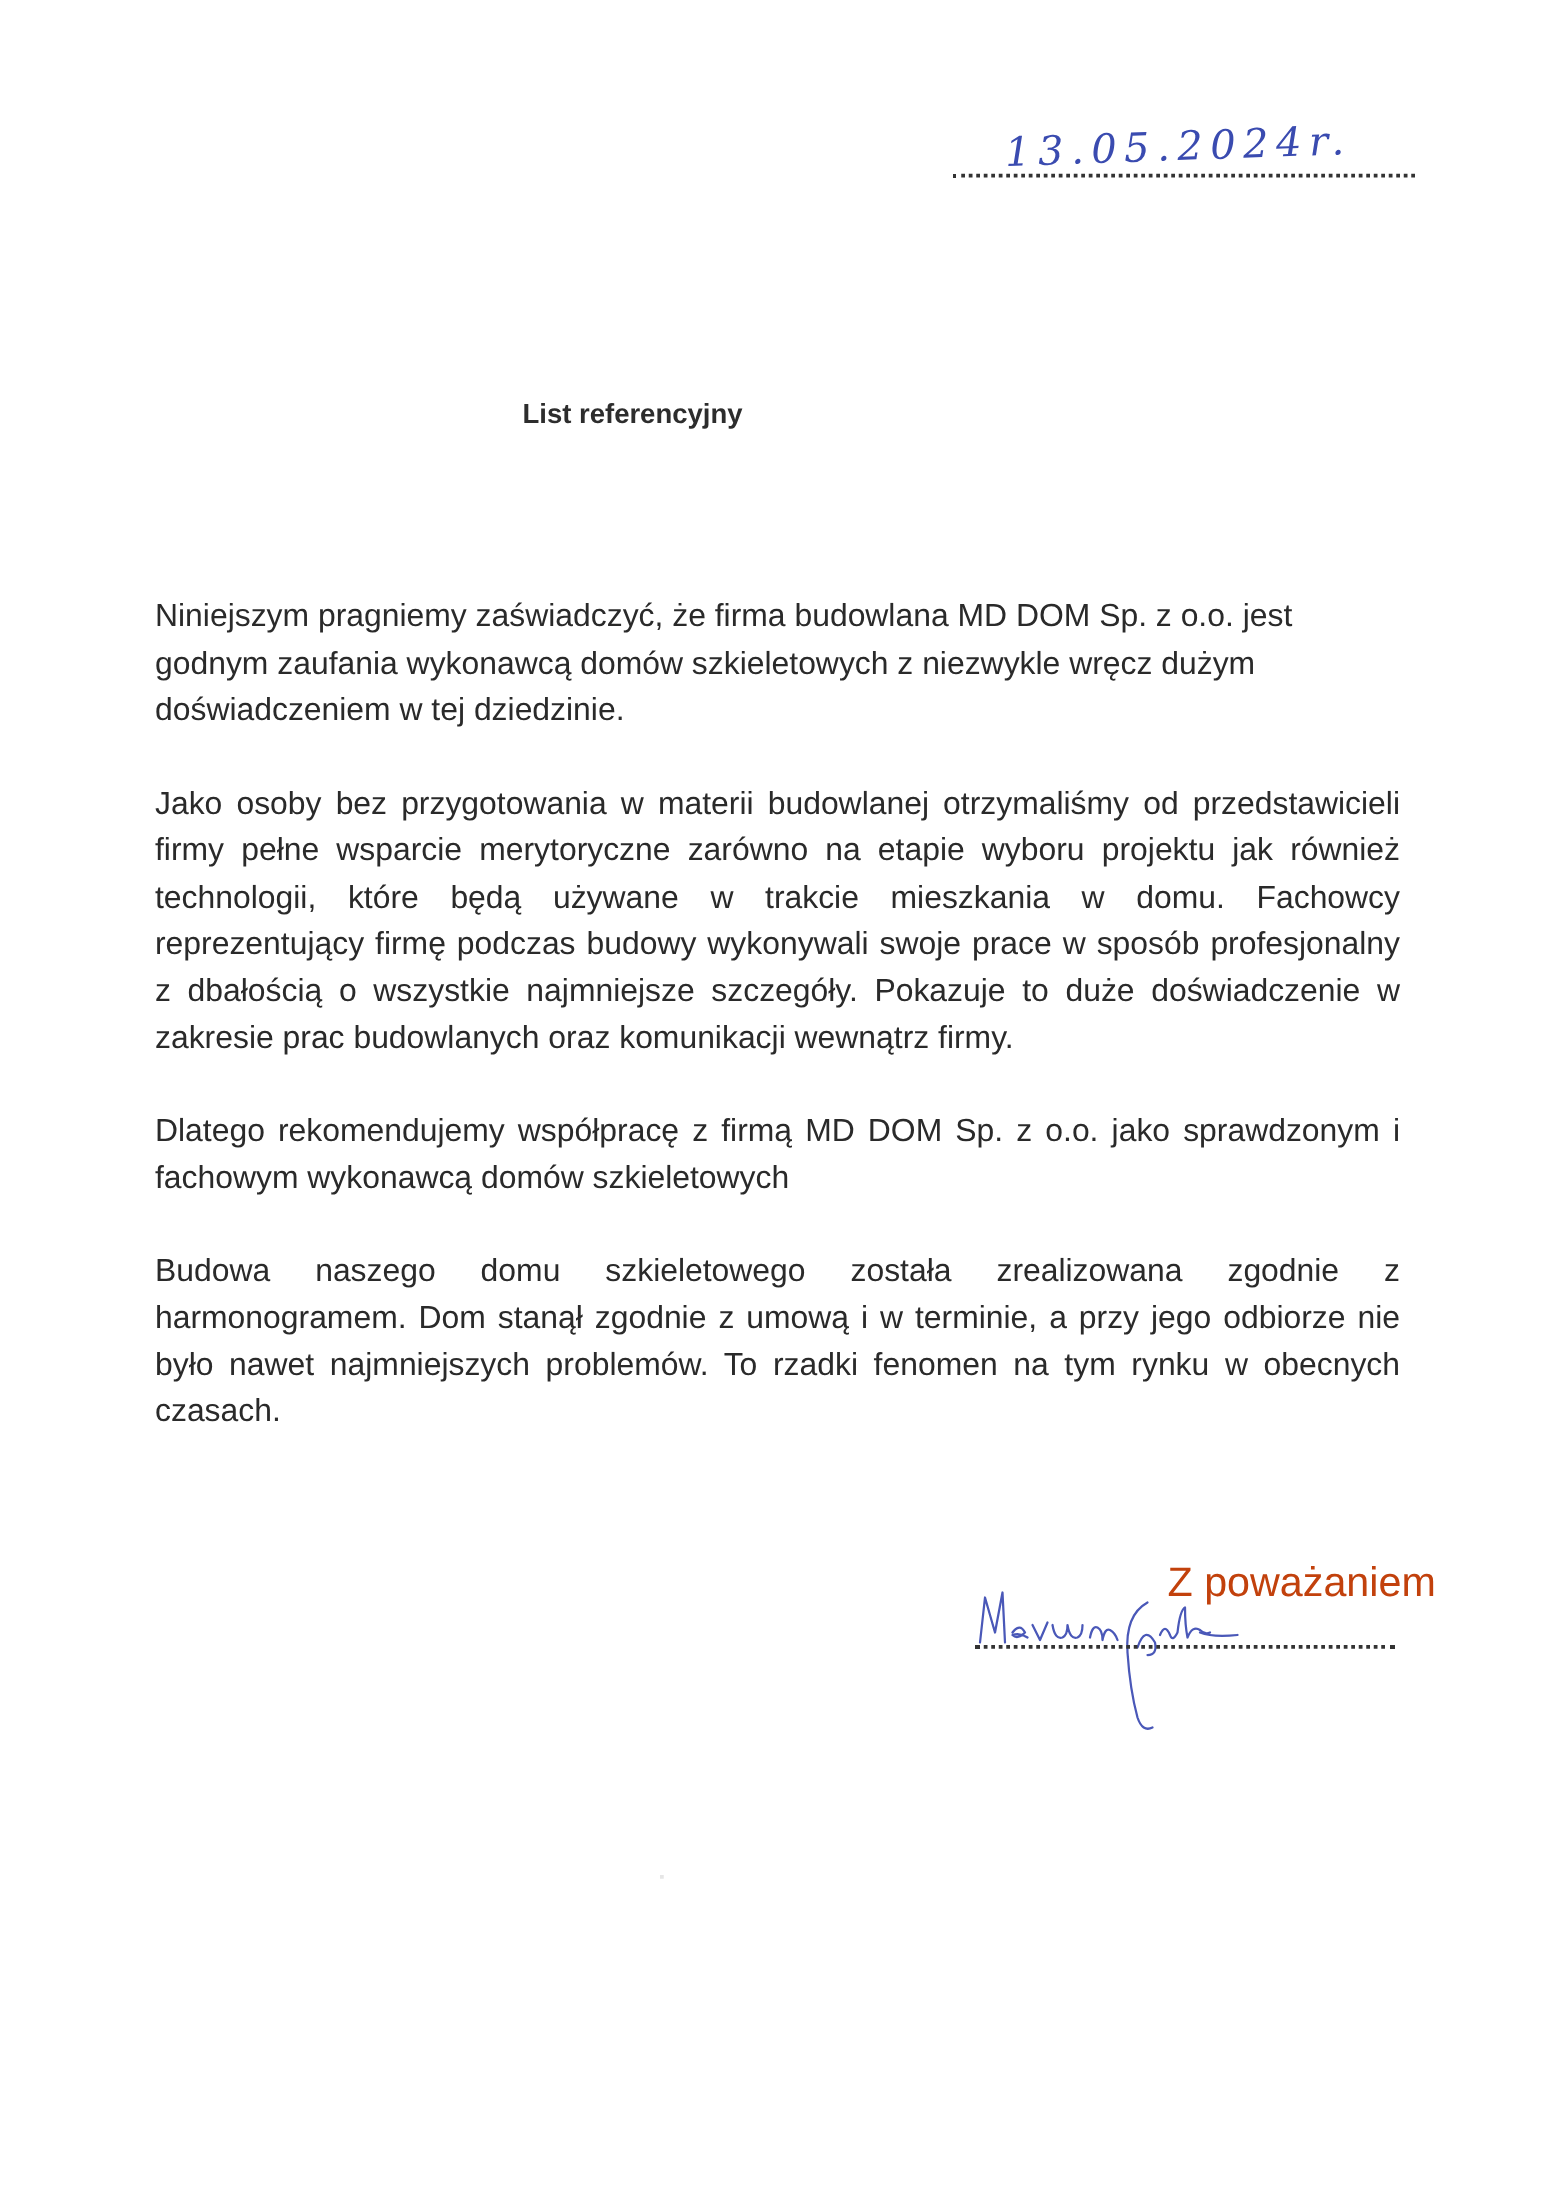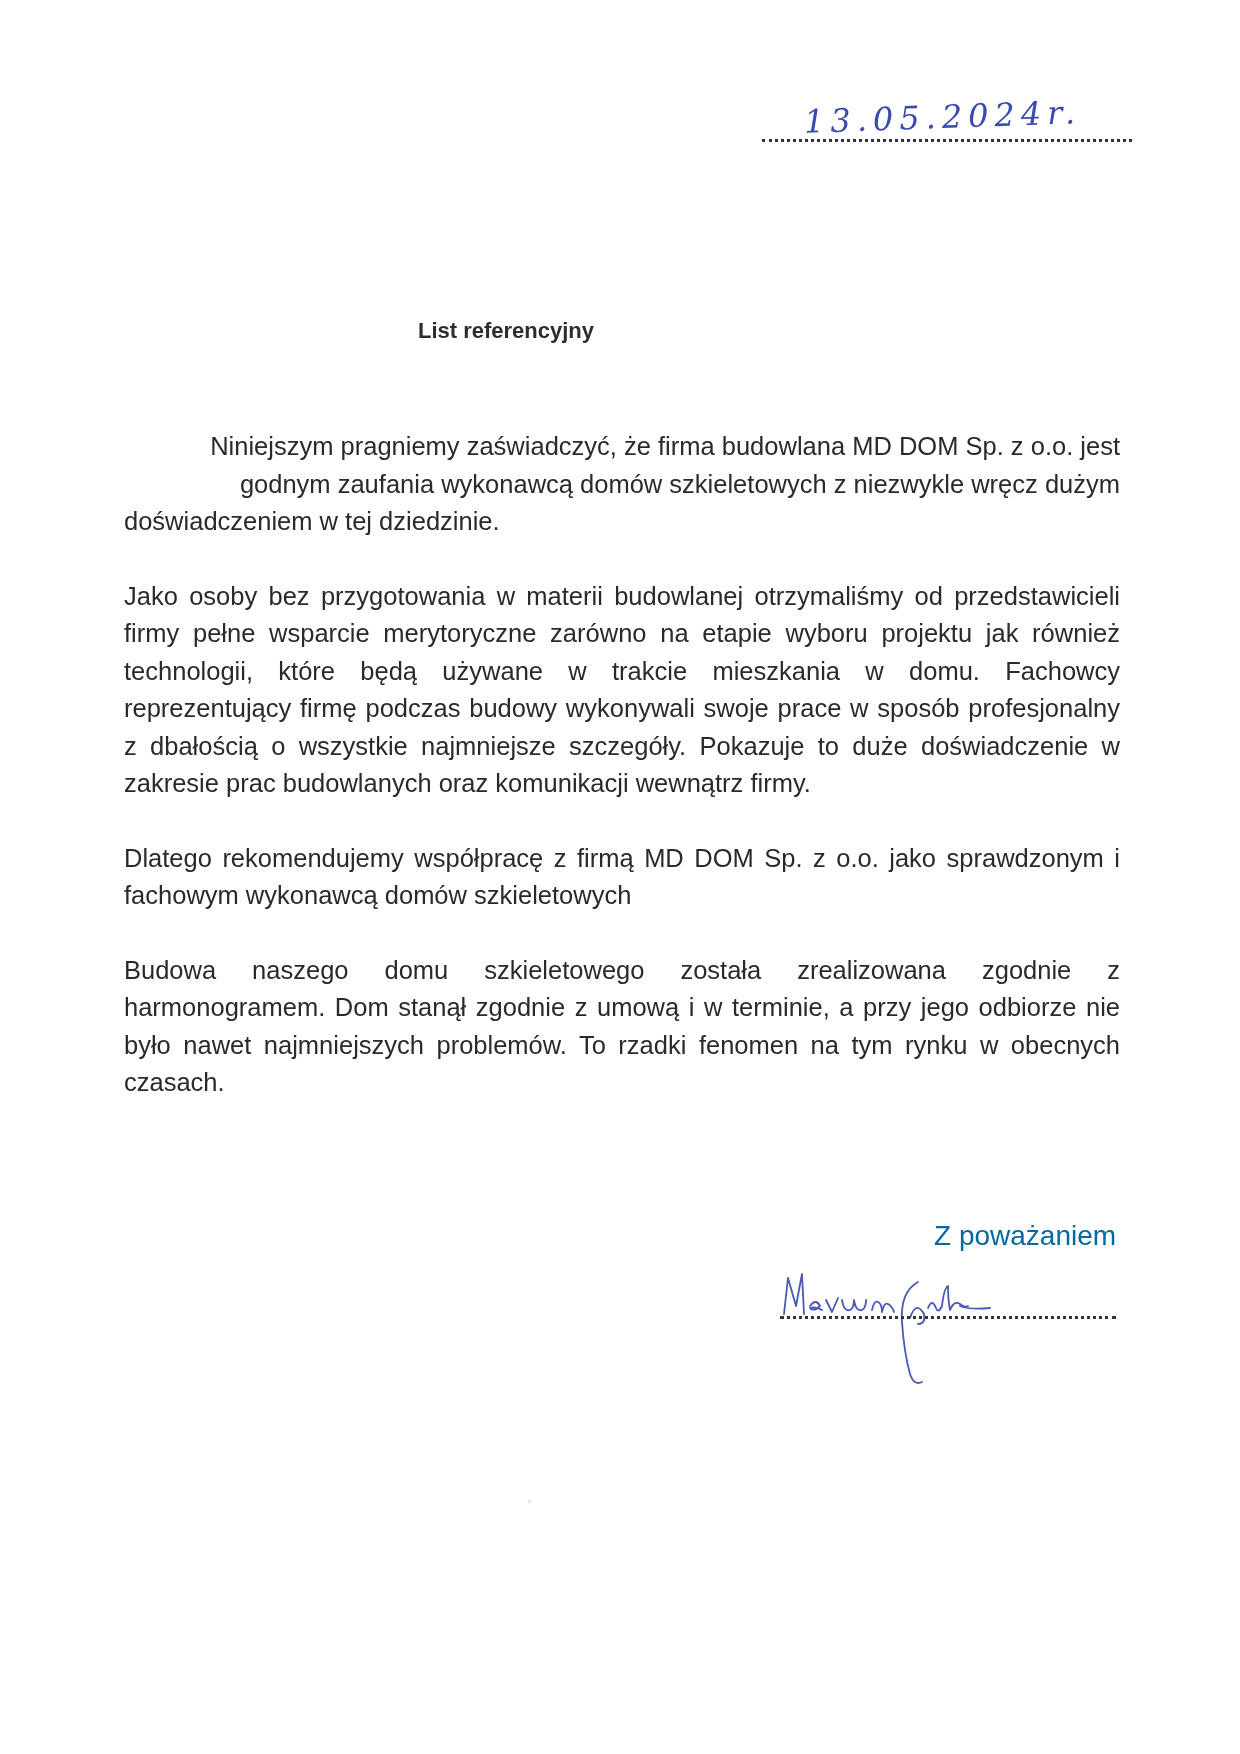--- a/index.html
+++ b/index.html
@@ -68,28 +68,28 @@
     width: 996px;
     font-size: 25.5px;
     line-height: 37.5px;
     color: #2a2a2a;
   }
   .para {
     margin: 0 0 37px 0;
     text-align: justify;
     text-align-last: left;
   }
-  .para.p1 { text-align: right; }
+  .para.p1 { text-align: left; margin-top: 47px; }
   
   .closing {
     position: absolute;
     left: 934px;
-    top: 1220px;
-    font-size: 28px;
-    color: #0369a1;
+    top: 1247px;
+    font-size: 33px;
+    color: #c2410c;
     white-space: nowrap;
   }
   .sig-dots {
     position: absolute;
     left: 780px;
     top: 1316px;
     width: 336px;
     height: 0;
     border-bottom: 3px dotted #333;
   }

